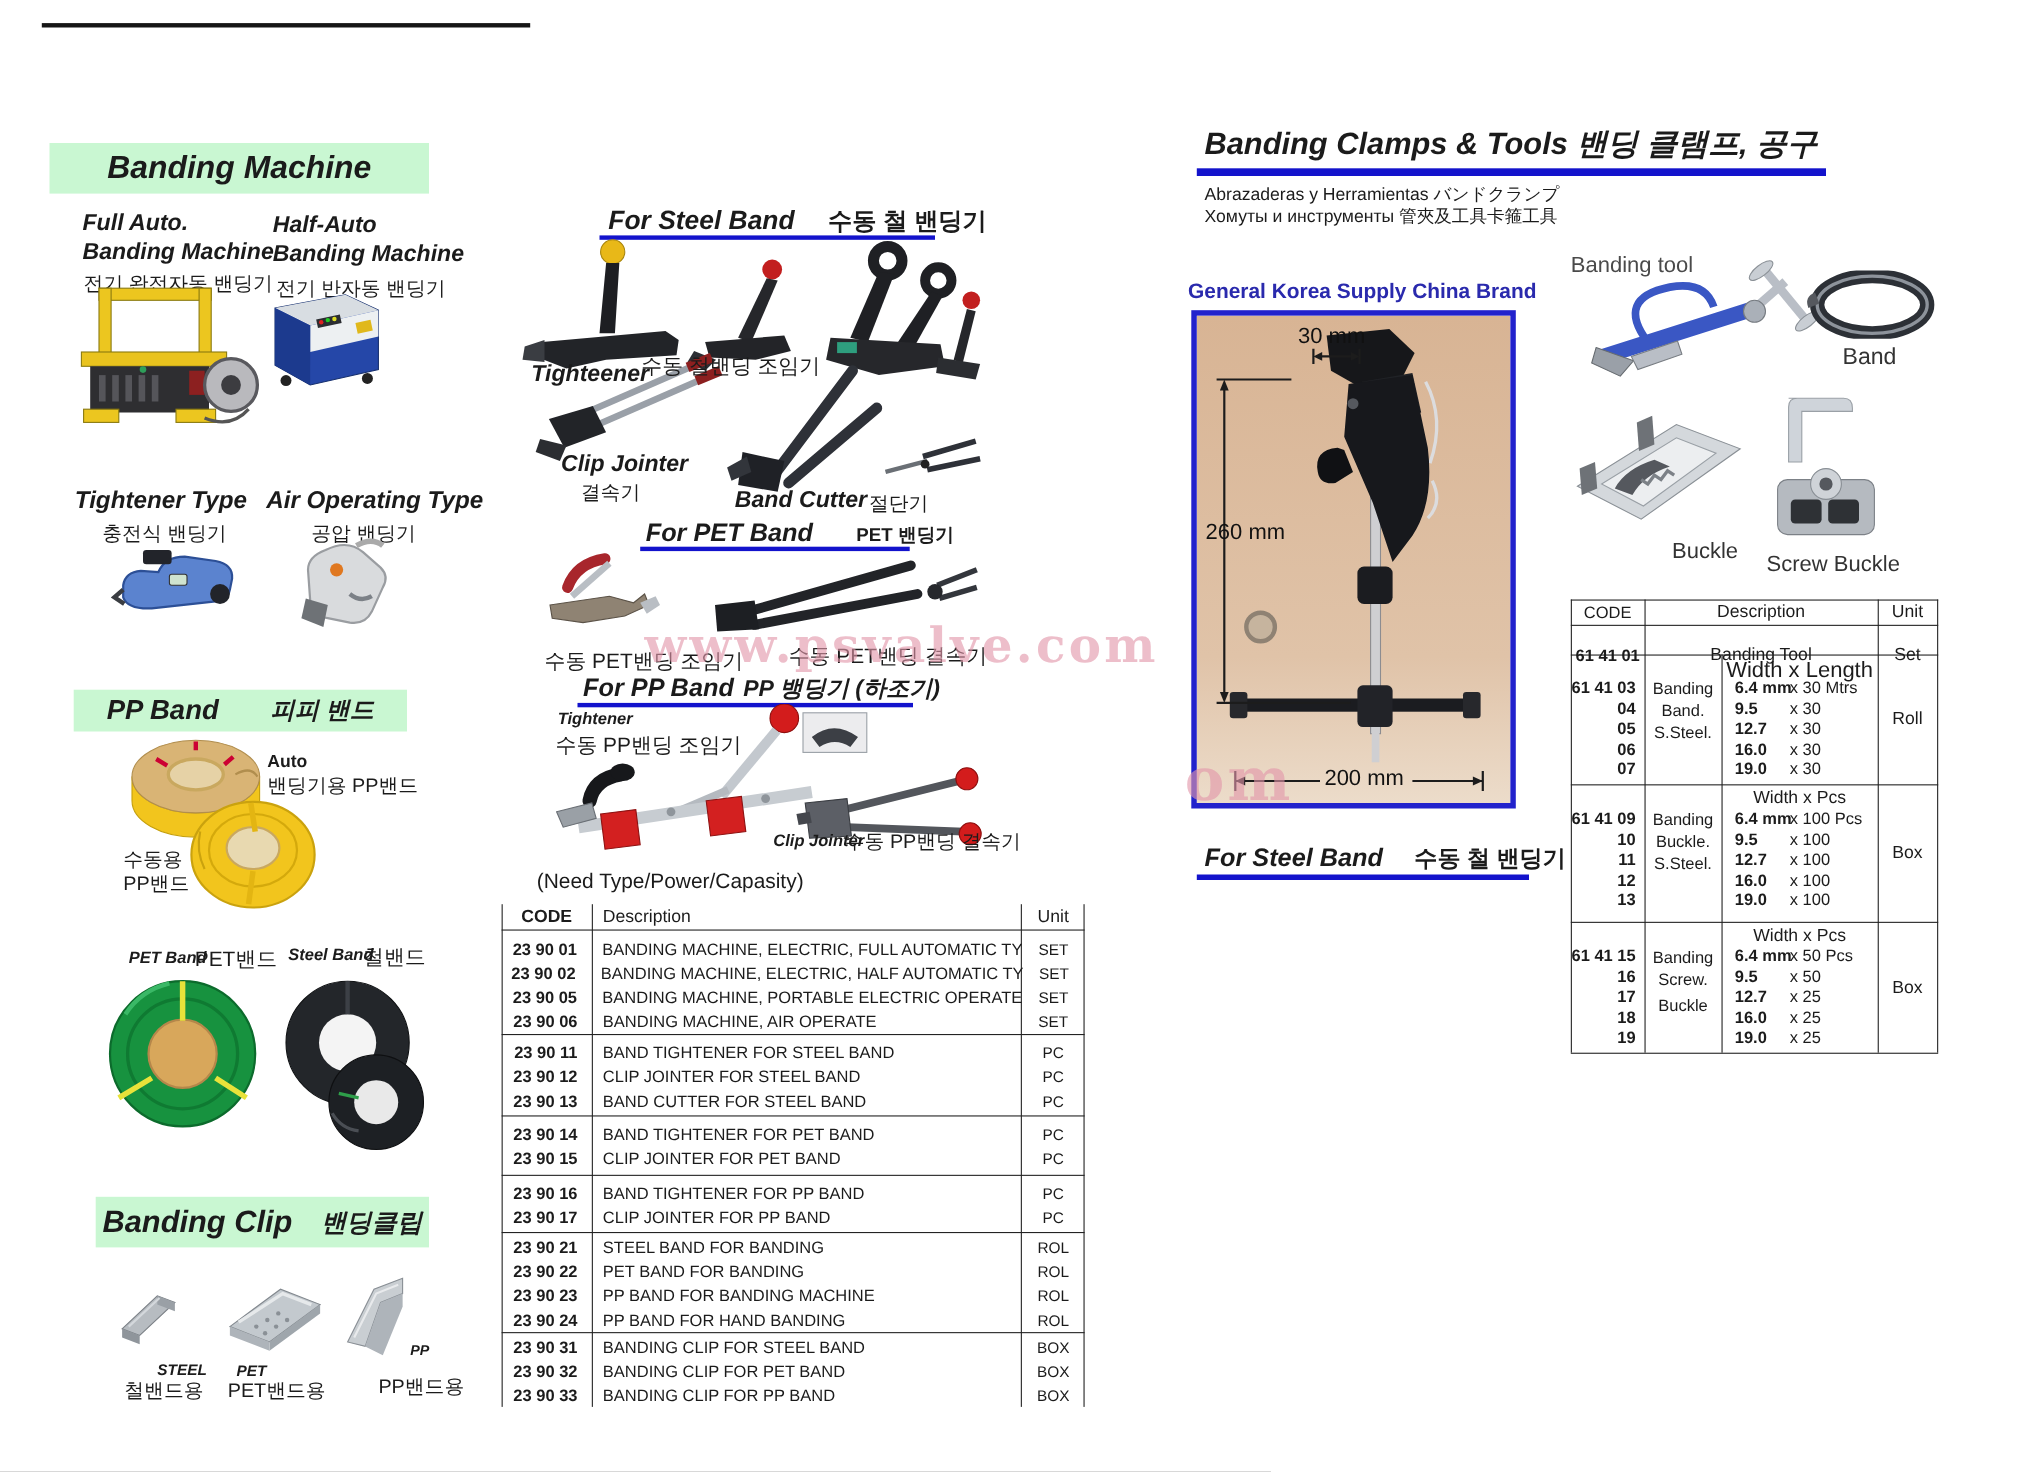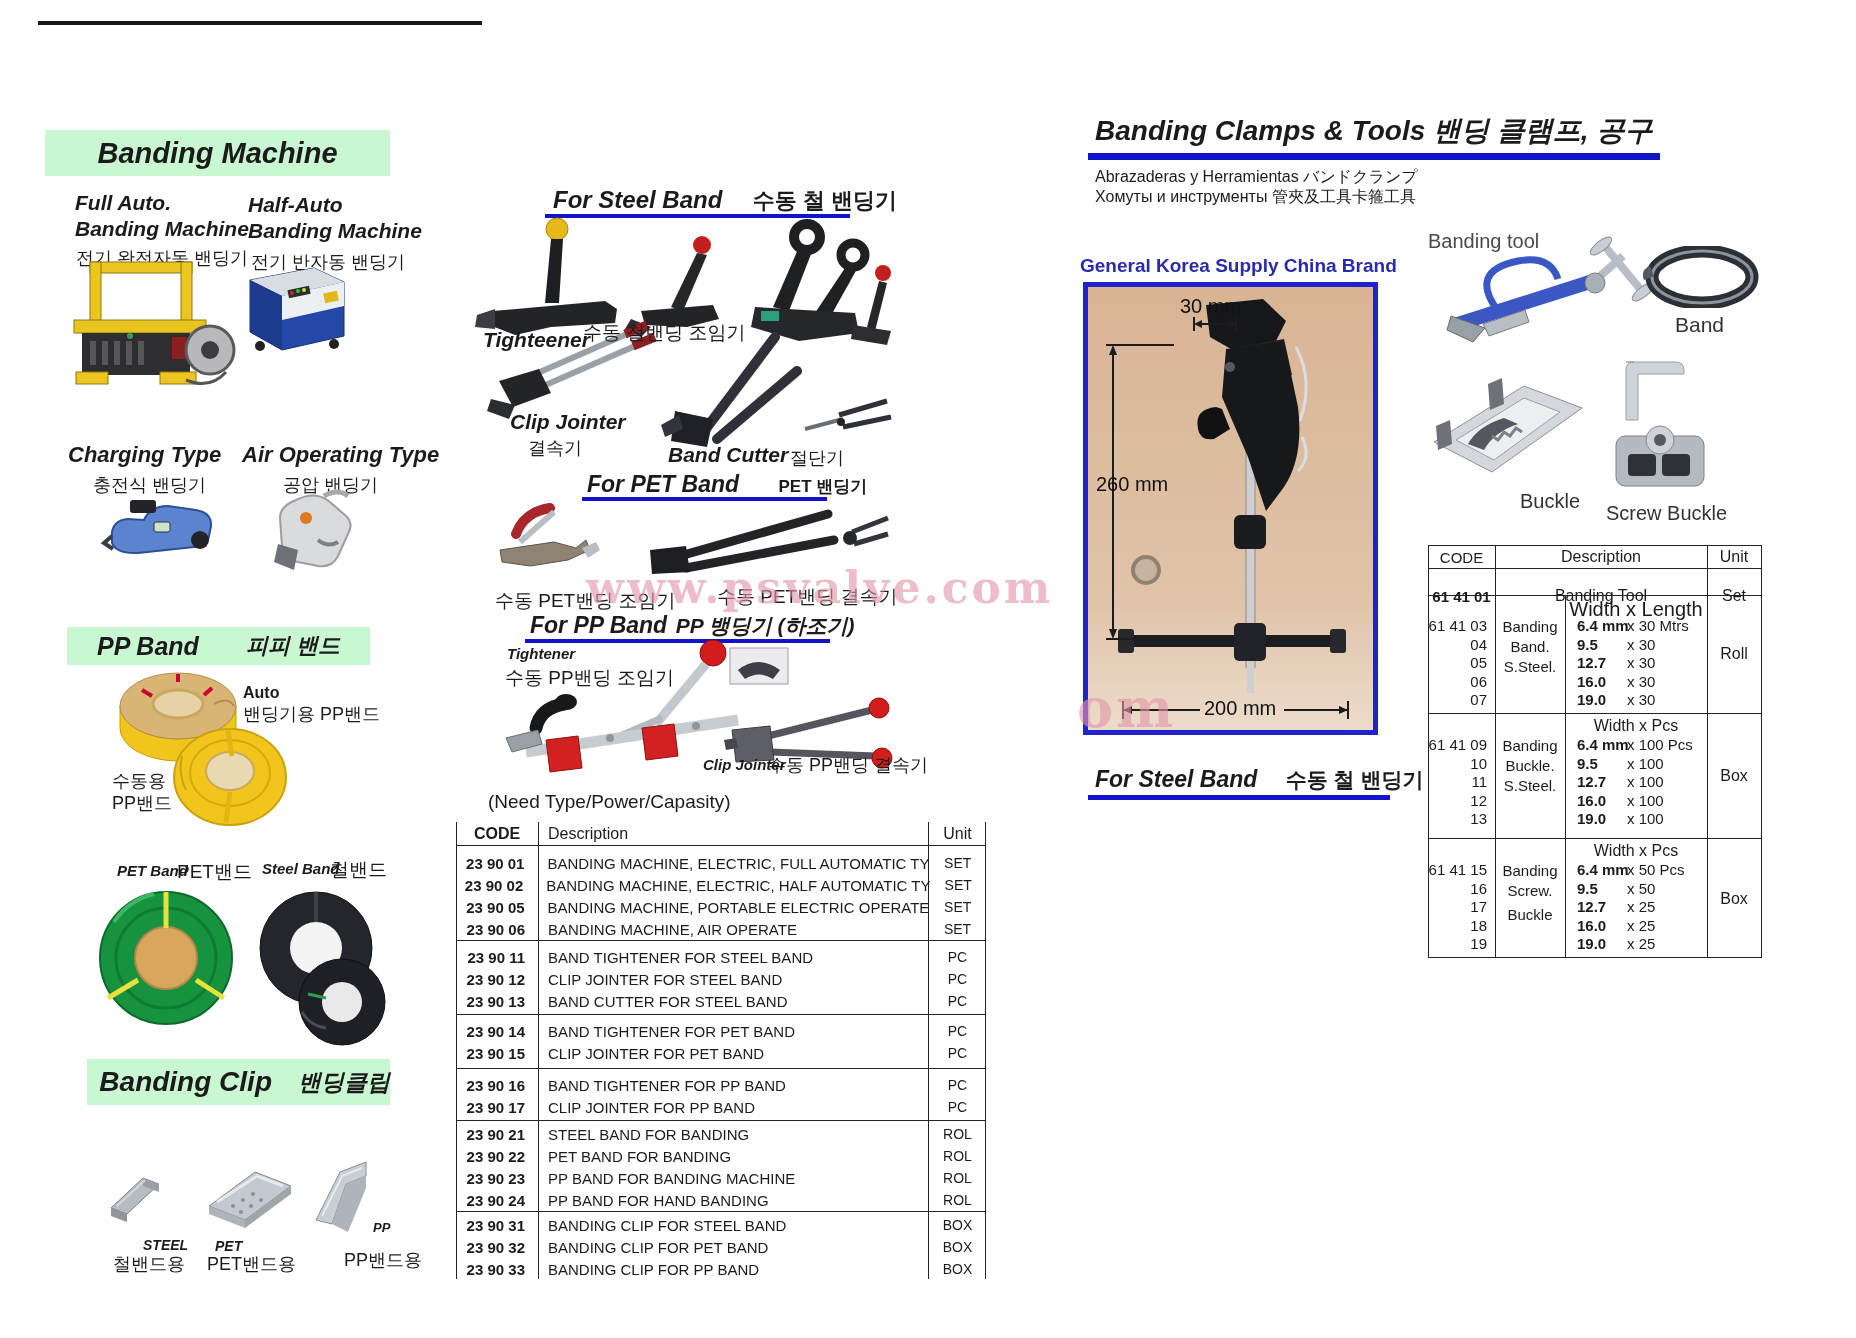--- a/index.html
+++ b/index.html
@@ -10,21 +10,21 @@
 .bi{font-weight:bold;font-style:italic}
 .b{font-weight:bold}
 .gbar{background:#c9f7d2;display:flex;align-items:center}
 .ul{background:#1313cc}
 .vln{position:absolute;width:1px;background:#232323}
 .hln{position:absolute;height:1px;background:#232323}
 .mtrow{display:flex;height:22px;align-items:center}
 .mtc{width:82px;text-align:right;padding-right:13px;font-weight:bold;font-size:15px;white-space:nowrap}
 .mtd{flex:1;padding-left:10px;font-size:15px;white-space:nowrap}
 .mtu{width:57px;text-align:center;font-size:14px}
-.rtcode{width:67px;text-align:right;padding-right:8px;font-weight:normal;font-size:15px;line-height:18.6px}
+.rtcode{width:67px;text-align:right;padding-right:8px;font-weight:bold;font-size:15px;line-height:18.6px}
 .rtname{width:70px;text-align:center;font-size:15px;line-height:20px}
 .rtsz{display:flex;font-size:15px;line-height:18.6px}
 .rtszw{width:62px;padding-left:12px;font-weight:bold;white-space:nowrap}
 .rtszl{white-space:nowrap}
 .wm{font-family:"DejaVu Serif",serif;font-weight:bold;color:rgba(226,150,170,.62);
   letter-spacing:3px;z-index:40;pointer-events:none;white-space:nowrap}
 .dim{position:absolute;font-size:20px;color:#111;white-space:nowrap;z-index:5}
 </style>
 </head>
 <body>
@@ -80,21 +80,21 @@
       <rect x="48" y="28" width="22" height="8" fill="#2b2d31" transform="rotate(-12 59 32)"></rect>
       <circle cx="52" cy="33" r="2" fill="#d22"></circle>
         <circle cx="58" cy="31" r="2" fill="#2c2"></circle>
         <circle cx="64" cy="30" r="2" fill="#dd2"></circle>
       <rect x="84" y="32" width="14" height="10" fill="#e0b81c" transform="rotate(-12 91 37)"></rect>
       <circle cx="20" cy="86" r="5" fill="#222"></circle>
         <circle cx="94" cy="84" r="5" fill="#222"></circle>
     </svg>
   </div>
 
-  <div class="a bi" style="left:68px;top:442px;font-size:22px">Charging Type</div>
+  <div class="a bi" style="left:68px;top:442px;font-size:22px">Tightener Type</div>
   <div class="a" style="left:93px;top:473px;font-size:18px">충전식 밴딩기</div>
   <div class="a bi" style="left:242px;top:442px;font-size:22px">Air Operating Type</div>
   <div class="a" style="left:283px;top:473px;font-size:18px">공압 밴딩기</div>
 
   <div class="a" style="left:100px;top:496px">
     <svg width="118" height="64" viewBox="0 0 118 64">
       <path d="M12,36 q2,-12 16,-13 l16,1 q6,-14 24,-14 l28,4 q16,3 15,16 l-2,10 q-2,10 -15,11 l-56,6 q-22,1 -26,-10 z" fill="#5b83cf" stroke="#2c4f96" stroke-width="2"></path>
       <rect x="30" y="4" width="26" height="13" rx="3" fill="#22242a"></rect>
       <rect x="54" y="26" width="16" height="10" rx="2" fill="#cfe3cf" stroke="#333"></rect>
       <circle cx="100" cy="44" r="9" fill="#22242a"></circle>
@@ -161,21 +161,21 @@
       <circle cx="70" cy="58" r="56" fill="#23262a" stroke="#101214"></circle>
       <circle cx="70" cy="58" r="26" fill="#f4f4f4"></circle>
       <path d="M70,2 L70,32 M118,86 L96,74" stroke="#3c4046" stroke-width="4"></path>
       <circle cx="96" cy="112" r="43" fill="#1d2024" stroke="#0e0f11"></circle>
       <circle cx="96" cy="112" r="20" fill="#e9e9e9"></circle>
       <path d="M56,122 q8,14 24,16" stroke="#4a4e54" stroke-width="3" fill="none"></path>
       <path d="M62,104 l18,4" stroke="#2e9e4a" stroke-width="3"></path>
     </svg>
   </div>
 
-  <div class="a gbar" style="left:87px;top:1059px;width:303px;height:46px;justify-content:flex-end;gap:26px">
+  <div class="a gbar" style="left:87px;top:1088px;width:303px;height:46px;justify-content:center;gap:26px">
     <span class="bi" style="font-size:28px">Banding Clip</span>
     <span class="bi" style="font-size:23px">밴딩클립</span>
   </div>
 
   <div class="a" style="left:103px;top:1166px">
     <svg width="64" height="68" viewBox="0 0 64 68">
       <path d="M8,42 L40,12 L56,18 L24,48 Z" fill="#b7bcc1" stroke="#7c8187"></path>
       <path d="M8,42 L24,48 L24,56 L8,50 Z" fill="#8f959b"></path>
       <path d="M40,12 L56,18 L56,26 L40,20 Z" fill="#9aa0a6"></path>
       <path d="M14,40 L42,14" stroke="#d4d8dc" stroke-width="2"></path>

